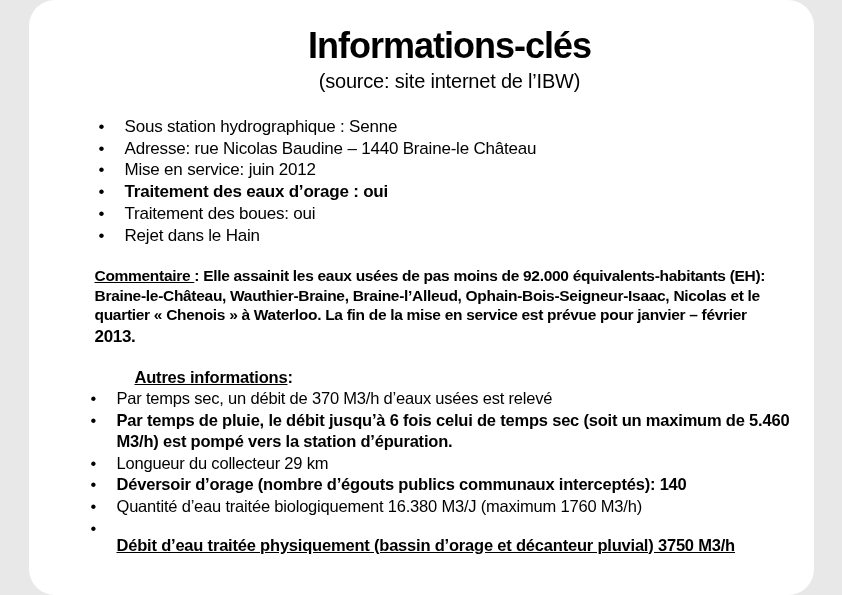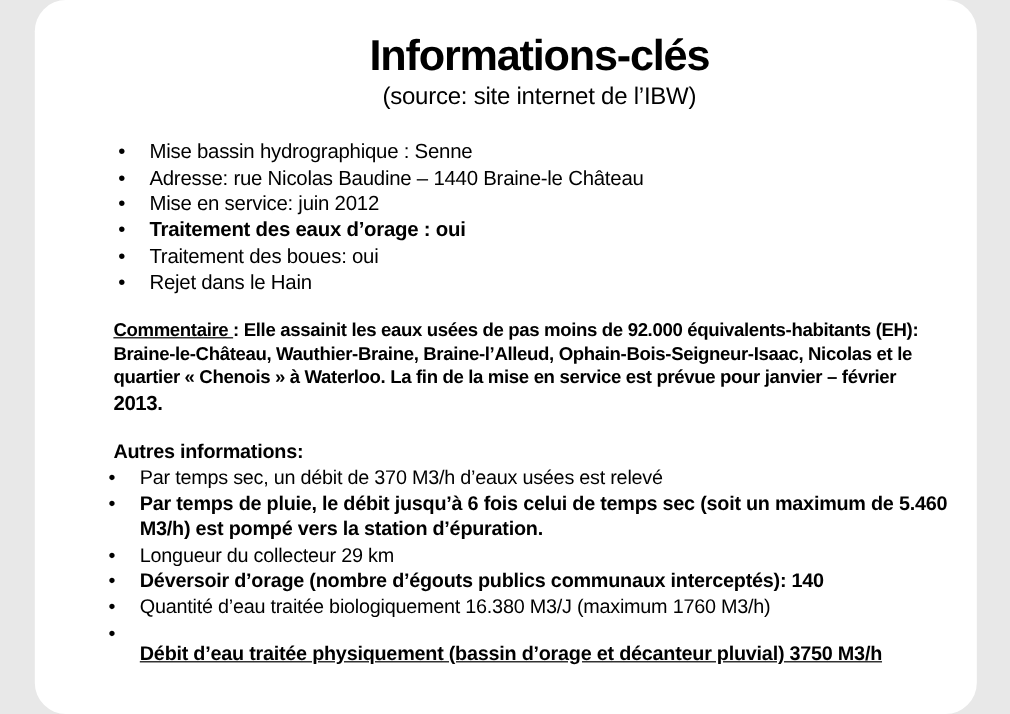--- a/index.html
+++ b/index.html
@@ -33,34 +33,34 @@
   .commentaire{
     position:absolute;top:266px;left:66px;width:770px;
     font-size:15.5px;font-weight:bold;line-height:19.7px;letter-spacing:-0.3px;white-space:nowrap;
   }
   .commentaire .u{text-decoration:underline;}
   .line-2013{font-size:17px;line-height:21px;margin-top:1px;}
   .autres-heading{
     position:absolute;top:368px;left:66px;
     font-size:16.5px;font-weight:bold;letter-spacing:-0.2px;
   }
-  .autres-heading .u{}
+  .autres-heading .u{text-decoration:underline;margin-left:40px;}
 </style>
 </head>
 <body>
 
 <div class="slide">
 
   <div class="title">Informations-clés</div>
   <div class="subtitle">(source: site internet de l’IBW)</div>
 
   <ul class="bullets upper">
     <li>
       <span class="dot">•</span>
-      <span>Mise bassin hydrographique : Senne</span>
+      <span>Sous station hydrographique : Senne</span>
     </li>
     <li>
       <span class="dot">•</span>
       <span>Adresse: rue Nicolas Baudine – 1440 Braine-le Château</span>
     </li>
     <li>
       <span class="dot">•</span>
       <span>Mise en service: juin 2012</span>
     </li>
     <li>

